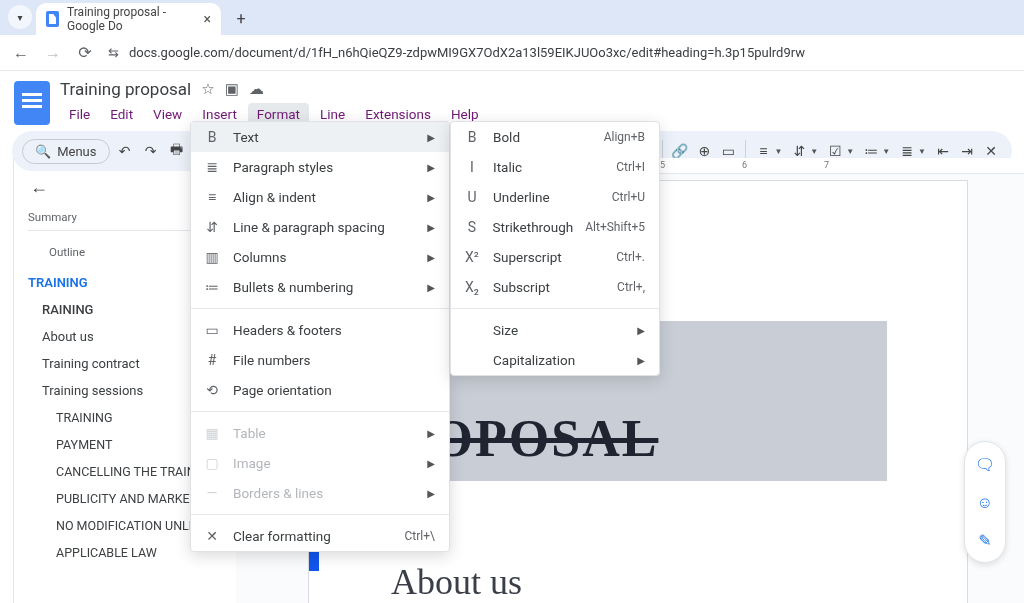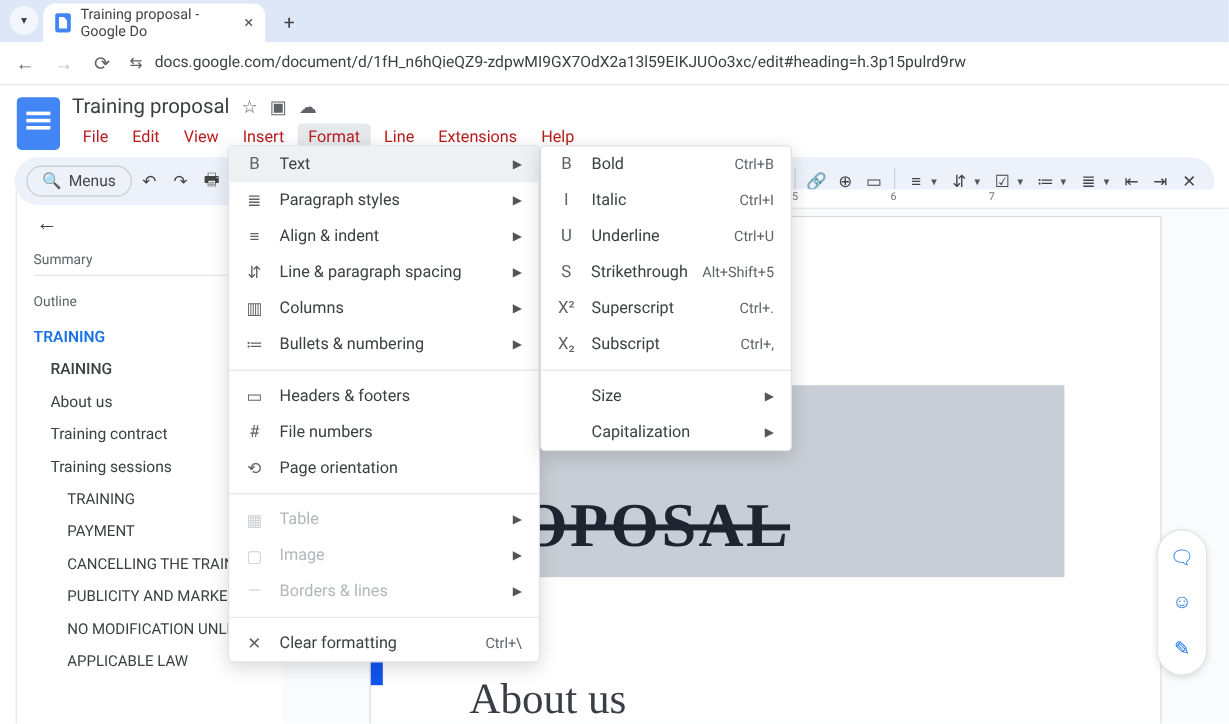--- a/index.html
+++ b/index.html
@@ -20,40 +20,40 @@
 .addr-bar { flex: 1; display: flex; align-items: center; gap: 10px; font-size: 13px; color: #3c4043; }
 .addr-icon { font-size: 13px; color: #5f6368; }
 
 
 .docs-header { padding: 8px 14px 0 14px; display: flex; align-items: flex-end; gap: 10px; }
 .docs-logo { width: 36px; height: 44px; background: #4285f4; border-radius: 4px; position: relative; margin-top: 2px; }
 .docs-logo::before { content:""; position:absolute; left:8px; right:8px; top:12px; height:3px; background:#fff; box-shadow: 0 6px 0 #fff, 0 12px 0 #fff; }
 .title-row { display: flex; align-items: center; gap: 10px; }
 .doc-title { font-size: 17px; color: #3c4043; }
 .title-ico { color: #5f6368; font-size: 15px; }
-.menubar { display: flex; gap: 2px; margin-top: 4px; font-size: 13.5px; color: #b91c1c; }
+.menubar { display: flex; gap: 2px; margin-top: 4px; font-size: 13.5px; color: #701a75; }
 .menubar .mi { padding: 3px 9px; border-radius: 4px; }
 .menubar .mi.active { background: #e6e9ec; }
 
 
 .toolbar { height: 40px; margin: 6px 12px 0 12px; border-radius: 22px; background: #edf2fa; display: flex; align-items: center; padding: 0 10px; gap: 4px; font-size: 13px; color: #444; }
 .tool-search { display:flex; align-items:center; gap:6px; background:#fff0; border:1px solid #c7cbd1; border-radius: 16px; padding: 4px 12px; }
 .tool-sep { width: 1px; height: 22px; background: #cdd2d9; margin: 0 4px; }
 .tico { width: 22px; height: 22px; display:flex; align-items:center; justify-content:center; color:#444; font-size:14px; }
 .tool-gap { flex: 0 0 265px; }
 .tool-right { margin-left: auto; display:flex; align-items:center; gap:2px; }
 .caret { font-size: 8px; color:#555; margin-left:-2px; margin-right:4px;}
 
 
 .workspace { position: absolute; top: 158px; bottom: 0; left: 0; right: 0; display: flex; }
 .ruler-v { width: 14px; background: #fff; border-right: 1px solid #e2e5e9; }
 .sidebar { width: 222px; padding: 12px 8px 0 14px; font-size: 13px; color: #5f6368; overflow:hidden; }
 .sb-back { font-size: 18px; color:#444; padding: 6px 0 12px 2px; }
 .sb-head { font-size: 11.5px; color:#5f6368; padding-bottom: 6px; border-bottom: 1px solid #e3e6ea; margin-bottom: 14px; }
-.sb-outline-label { font-size: 11.5px; color:#5f6368; margin-bottom: 10px; }
+.sb-outline-label { font-size: 11.5px; color:#5f6368; margin-bottom: 10px; margin-left: 21px; }
 .sb-item { padding: 6px 0 6px 0; font-size: 13px; color:#3c4043; white-space: nowrap; overflow: hidden; text-overflow: ellipsis; }
 .sb-item.l0 { font-weight: 600; }
 .sb-item.active { color: #1a73e8; font-weight: 600; position: relative; }
 .sb-item.active::before { content:"–"; position:absolute; left:-12px; color:#1a73e8; }
 .sb-item.l1 { padding-left: 14px; font-weight: 500; }
 .sb-item.l2 { padding-left: 14px; }
 .sb-item.l3 { padding-left: 28px; font-size: 12.5px; }
 
 .page-area { flex: 1; background: #f9fbfd; position: relative; }
 .h-ruler { height: 16px; background:#fff; border-bottom:1px solid #e2e5e9; position:relative; font-size:9px; color:#777; }
@@ -268,21 +268,21 @@
       <span class="mico">✕</span>
       <span>Clear formatting</span>
       <span class="shortcut">Ctrl+\</span>
     </div>
   </div>
 
 <div class="menu text" id="text-menu">
     <div class="menu-item">
       <span class="mico">B</span>
       <span>Bold</span>
-      <span class="shortcut">Ctrl+B</span>
+      <span class="shortcut">Align+B</span>
     </div>
     <div class="menu-item">
       <span class="mico">I</span>
       <span>Italic</span>
       <span class="shortcut">Ctrl+I</span>
     </div>
     <div class="menu-item">
       <span class="mico">U</span>
       <span>Underline</span>
       <span class="shortcut">Ctrl+U</span>

